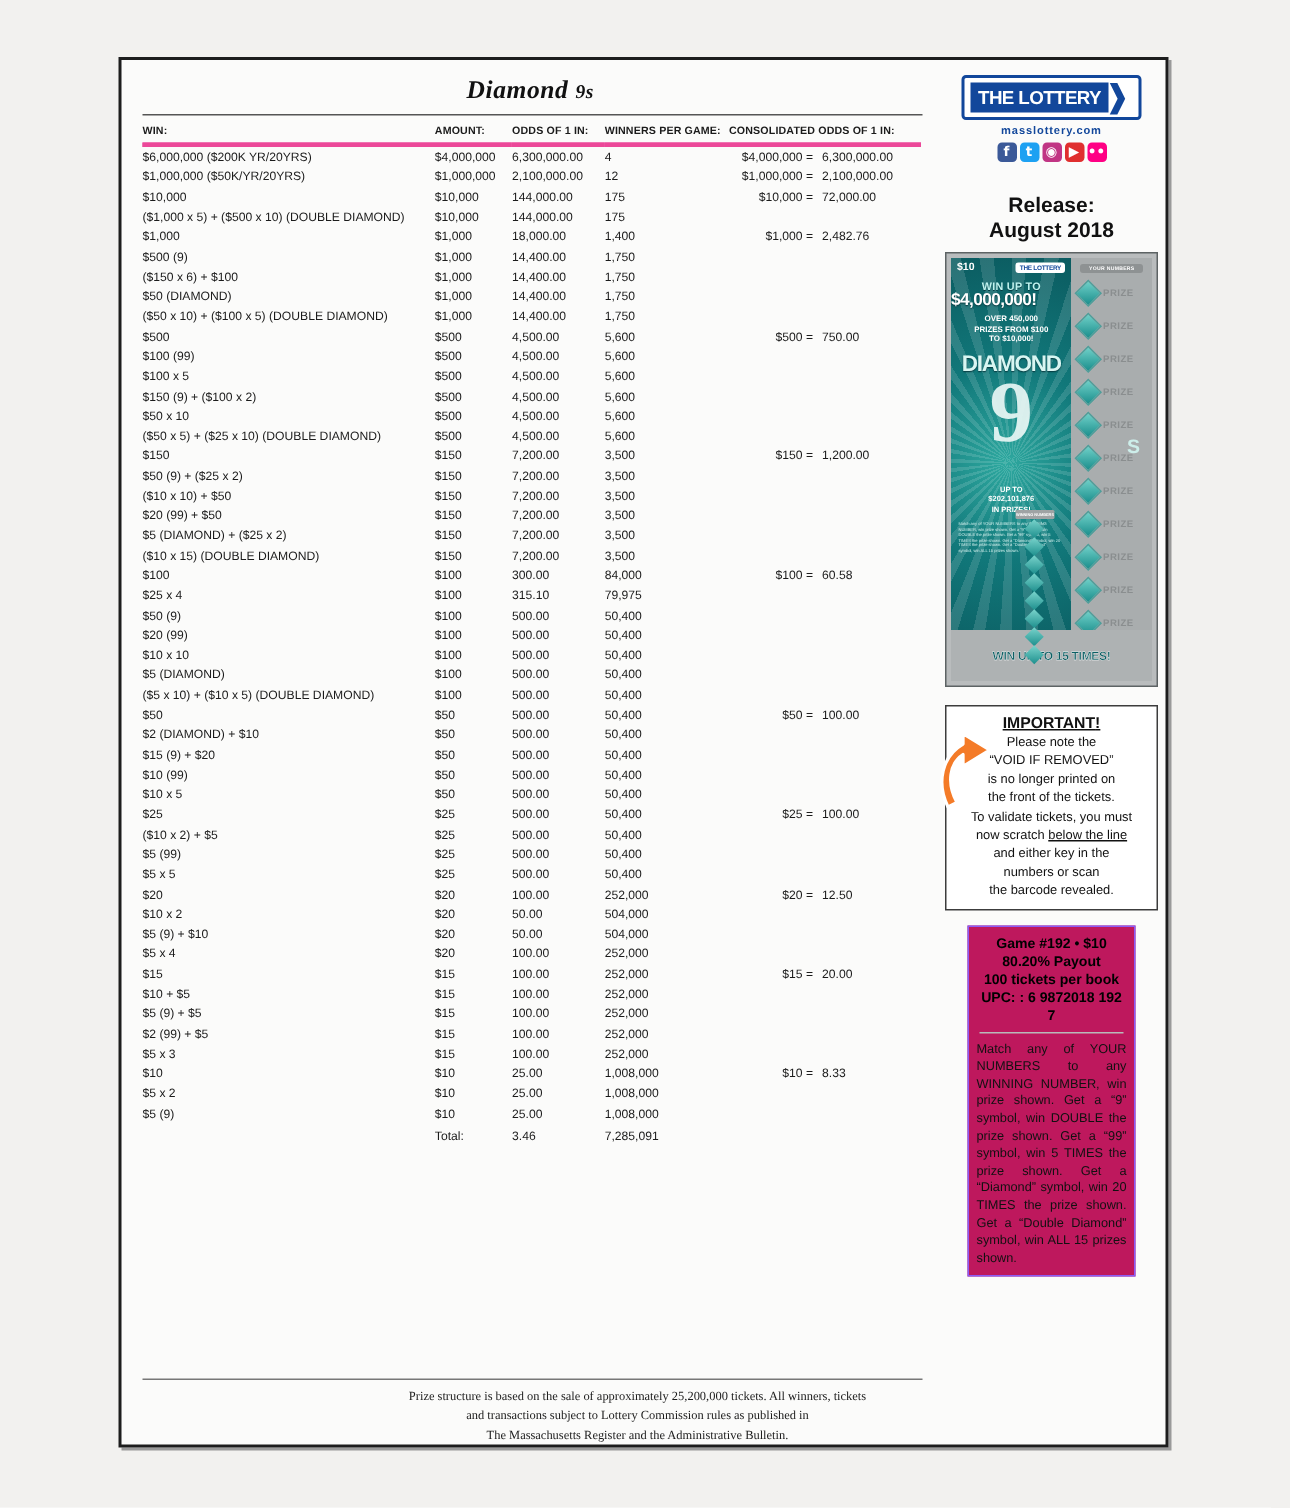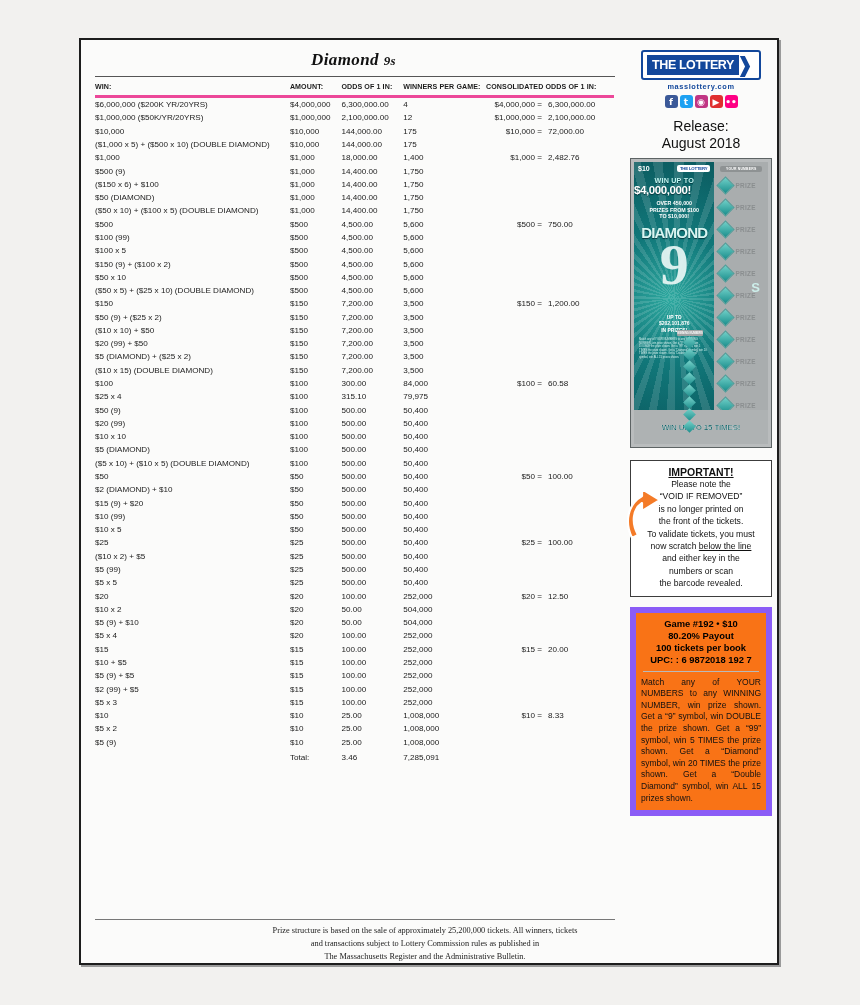--- a/index.html
+++ b/index.html
@@ -76,22 +76,22 @@
     letter-spacing:.6px;margin-top:2px;
   }
   #social{display:flex;justify-content:center;gap:2px;margin-top:4px;}
   #social .s{
     width:13px;height:13px;border-radius:3px;
     color:#fff;font-size:9px;font-weight:bold;
     display:flex;align-items:center;justify-content:center;
     font-family:"DejaVu Sans", sans-serif;
   }
   #release{
-    text-align:center;font-weight:normal;font-size:14px;color:#111;
-    line-height:17px;margin-top:10px;
+    text-align:center;font-weight:bold;font-size:14px;color:#111;
+    line-height:17px;margin-top:20px;
   }
   
   #ticket{
     position:relative;margin:6px auto 0 auto;width:142px;height:290px;
     background:#b9bcbd;border:1px solid #5d6364;box-sizing:border-box;
     overflow:hidden;
   }
   #tkInner{position:absolute;left:3px;top:3px;right:3px;bottom:3px;background:#0e6b6b;}
   #tkLeft{
     position:absolute;left:0;top:0;width:60%;height:88%;
@@ -190,22 +190,22 @@
     position:relative;margin:12px auto 0 auto;width:142px;
     border:1px solid #3c3c3c;background:#fff;box-sizing:border-box;
     padding:5px 4px 6px 4px;text-align:center;
   }
   #important .hd{font-size:10.5px;font-weight:bold;color:#111;text-decoration:underline;}
   #important .hd .bang{text-decoration:none;}
   #important p{margin:1px 0 0 0;font-size:8.6px;line-height:11.4px;color:#111;}
   #important u{text-decoration:underline;}
   
   #gamebox{
-    margin:10px auto 0 auto;width:142px;
-    border:6px solid #8b5cf6;background:#f97316;box-sizing:border-box;
+    margin:10px auto 0 auto;width:112px;
+    border:1px solid #8b5cf6;background:#be185d;box-sizing:border-box;
     padding:5px 5px 6px 5px;
   }
   #gamebox .g{
     text-align:center;font-size:9.4px;font-weight:bold;line-height:12px;
   }
   #gbrule{height:1px;background:#b9b9b9;margin:5px 2px 5px 2px;}
   #gamebox .play{
     font-size:8.5px;line-height:11.6px;color:#111;text-align:justify;
     text-align-last:left;
   }

